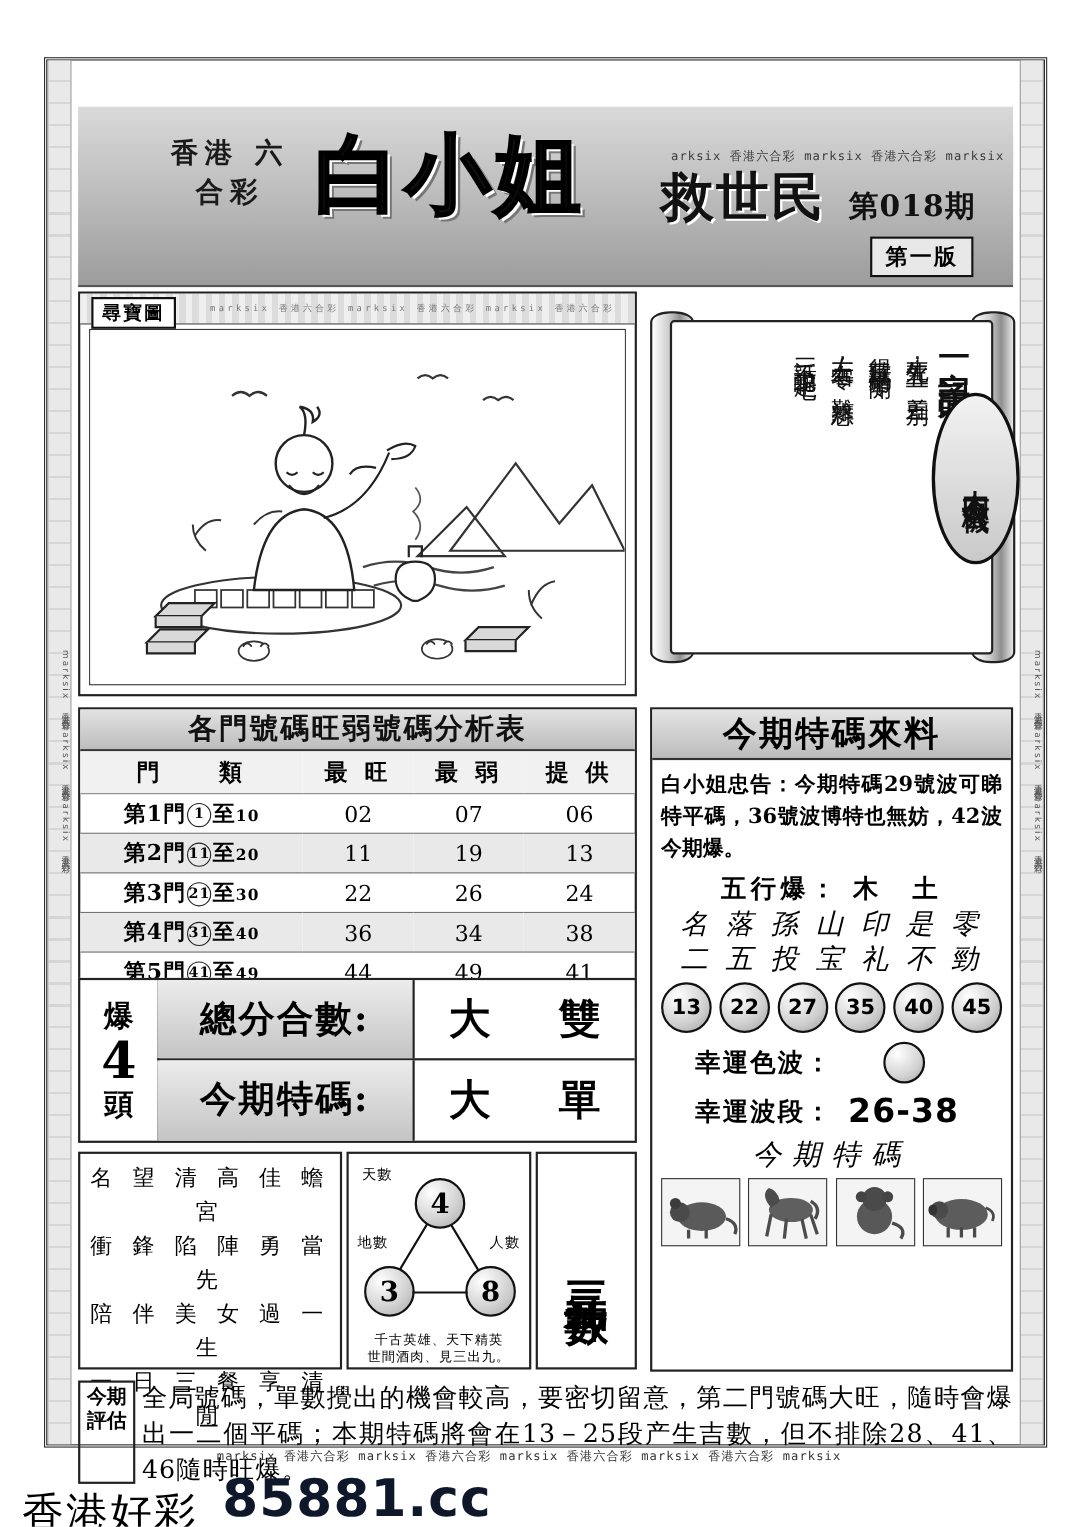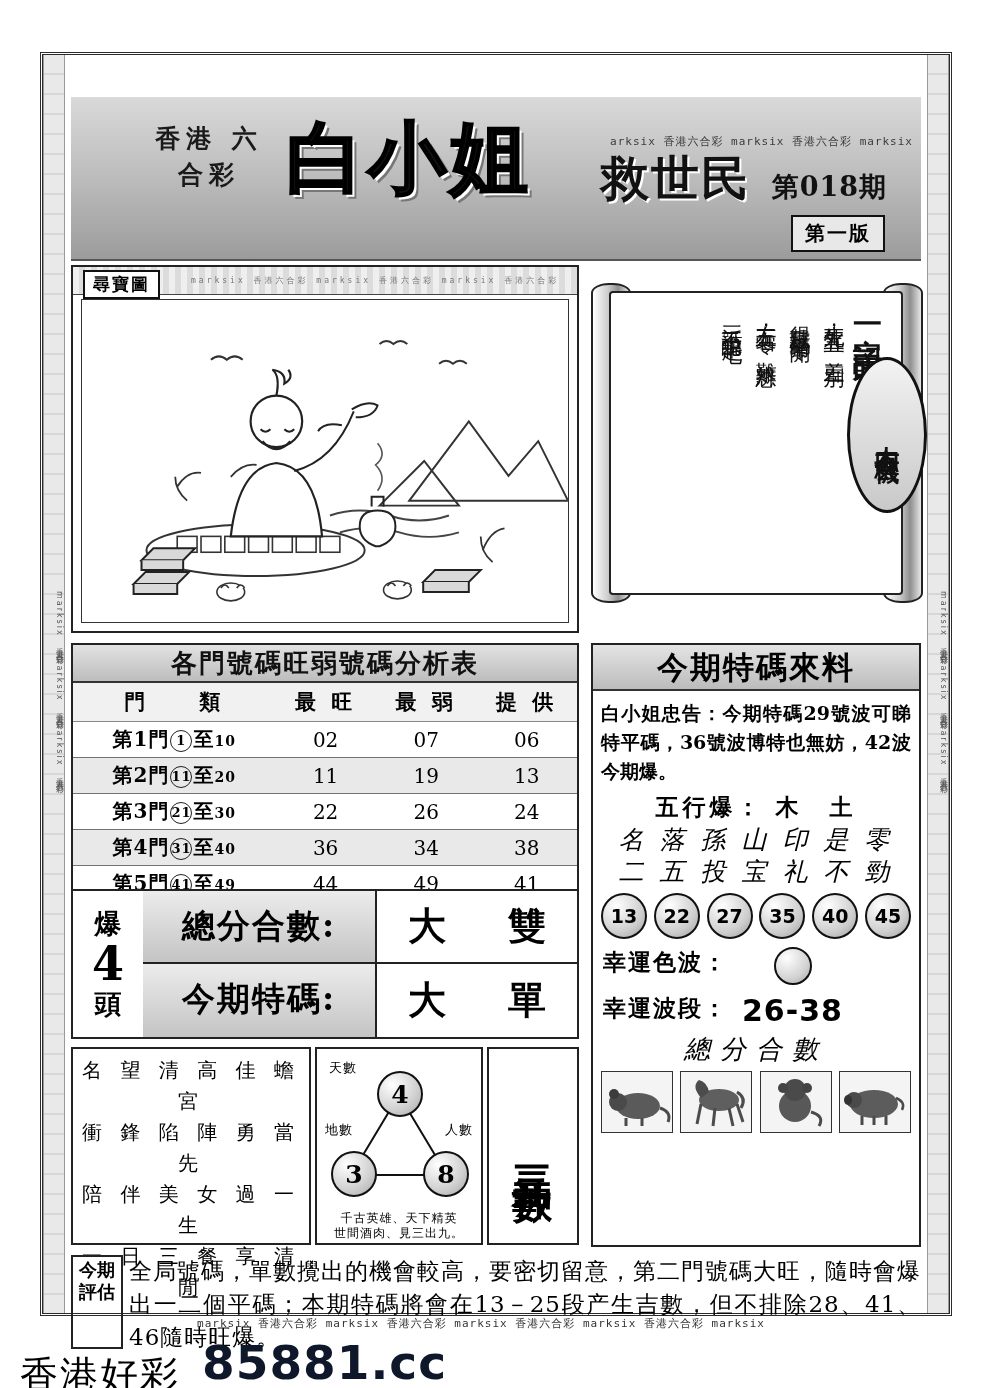--- a/index.html
+++ b/index.html
@@ -313,23 +313,23 @@
     padding:6px 8px 0 8px;
   }
   .ball{
     width:42px;height:42px;border-radius:50%;border:2px solid #111;
     background:radial-gradient(circle at 32% 26%,#fff,#cecece 62%,#9e9e9e);
     font-family:"DejaVu Sans","Liberation Sans",sans-serif;
     font-weight:bold;font-size:19px;
     display:flex;align-items:center;justify-content:center;
   }
   .lucky-row{
-    display:flex;align-items:flex-start;padding:8px 8px 0 10px;
-    font-family:"DejaVu Serif","Liberation Serif",serif;
-    font-weight:bold;font-size:23px;letter-spacing:2px;
+    display:flex;align-items:center;padding:8px 8px 0 10px;
+    font-family:"DejaVu Serif","Liberation Serif",serif;
+    font-weight:bold;font-size:23px;letter-spacing:2px;margin-left:29px;
   }
   .lucky-ball{
     width:34px;height:34px;border-radius:50%;border:2px solid #111;
     background:radial-gradient(circle at 32% 26%,#fff,#d2d2d2 62%,#a5a5a5);
     margin-left:46px;
   }
   .lucky-range{
     font-family:"DejaVu Sans","Liberation Sans",sans-serif;
     font-weight:bold;font-size:30px;margin-left:14px;letter-spacing:1px;
   }
@@ -637,21 +637,21 @@
           <div class="ball">45</div>
         </div>
         <div class="lucky-row">
           <span>幸運色波：</span>
           <span class="lucky-ball"></span>
         </div>
         <div class="lucky-row">
           <span>幸運波段：</span>
           <span class="lucky-range">26-38</span>
         </div>
-        <div class="zodiac-title">總分合數</div>
+        <div class="zodiac-title">今期特碼</div>
         <div class="zodiac-row">
           <div class="zodiac">
             <svg width="70" height="58" viewBox="0 0 70 58">
               <ellipse cx="36" cy="34" rx="22" ry="13" fill="#5a5a5a"></ellipse>
               <circle cx="16" cy="30" r="9" fill="#4a4a4a"></circle>
               <circle cx="12" cy="22" r="5" fill="#3c3c3c"></circle>
               <path d="M58 36 q12 4 8 14" stroke="#4a4a4a" fill="none" stroke-width="3"></path>
               <path d="M24 46 l0 8 M40 46 l0 8" stroke="#4a4a4a" stroke-width="3"></path>
             </svg>
           </div>

